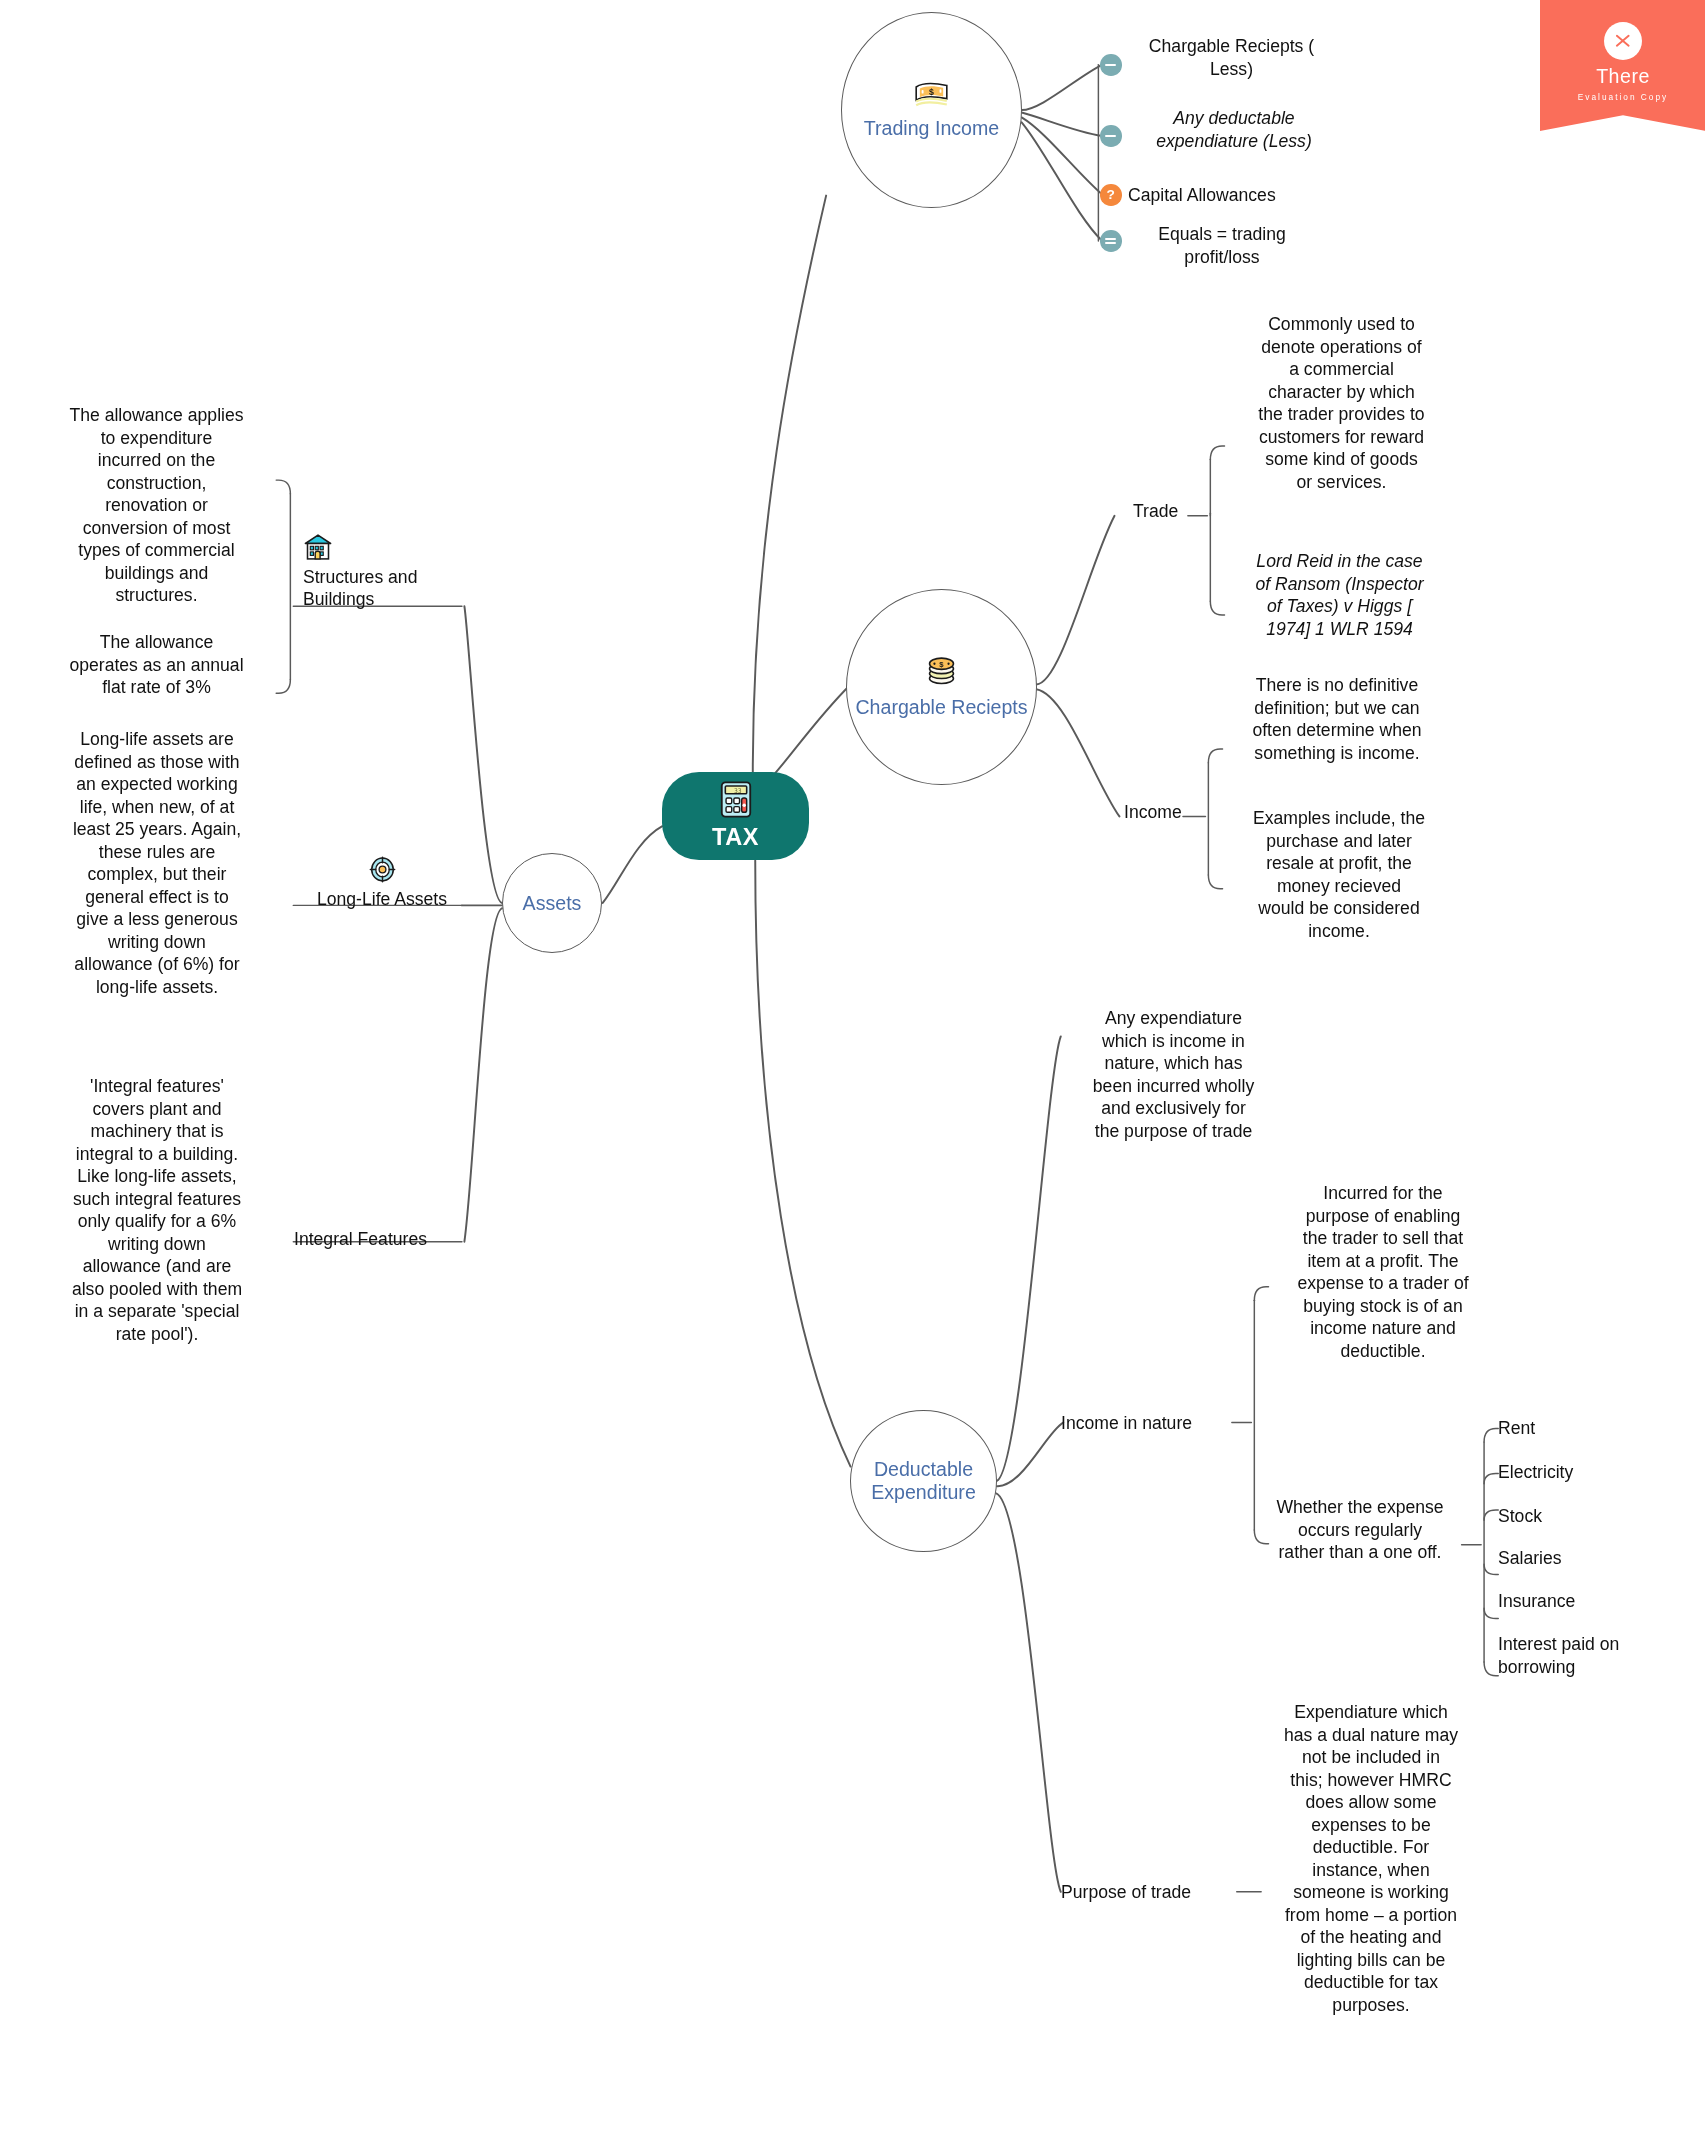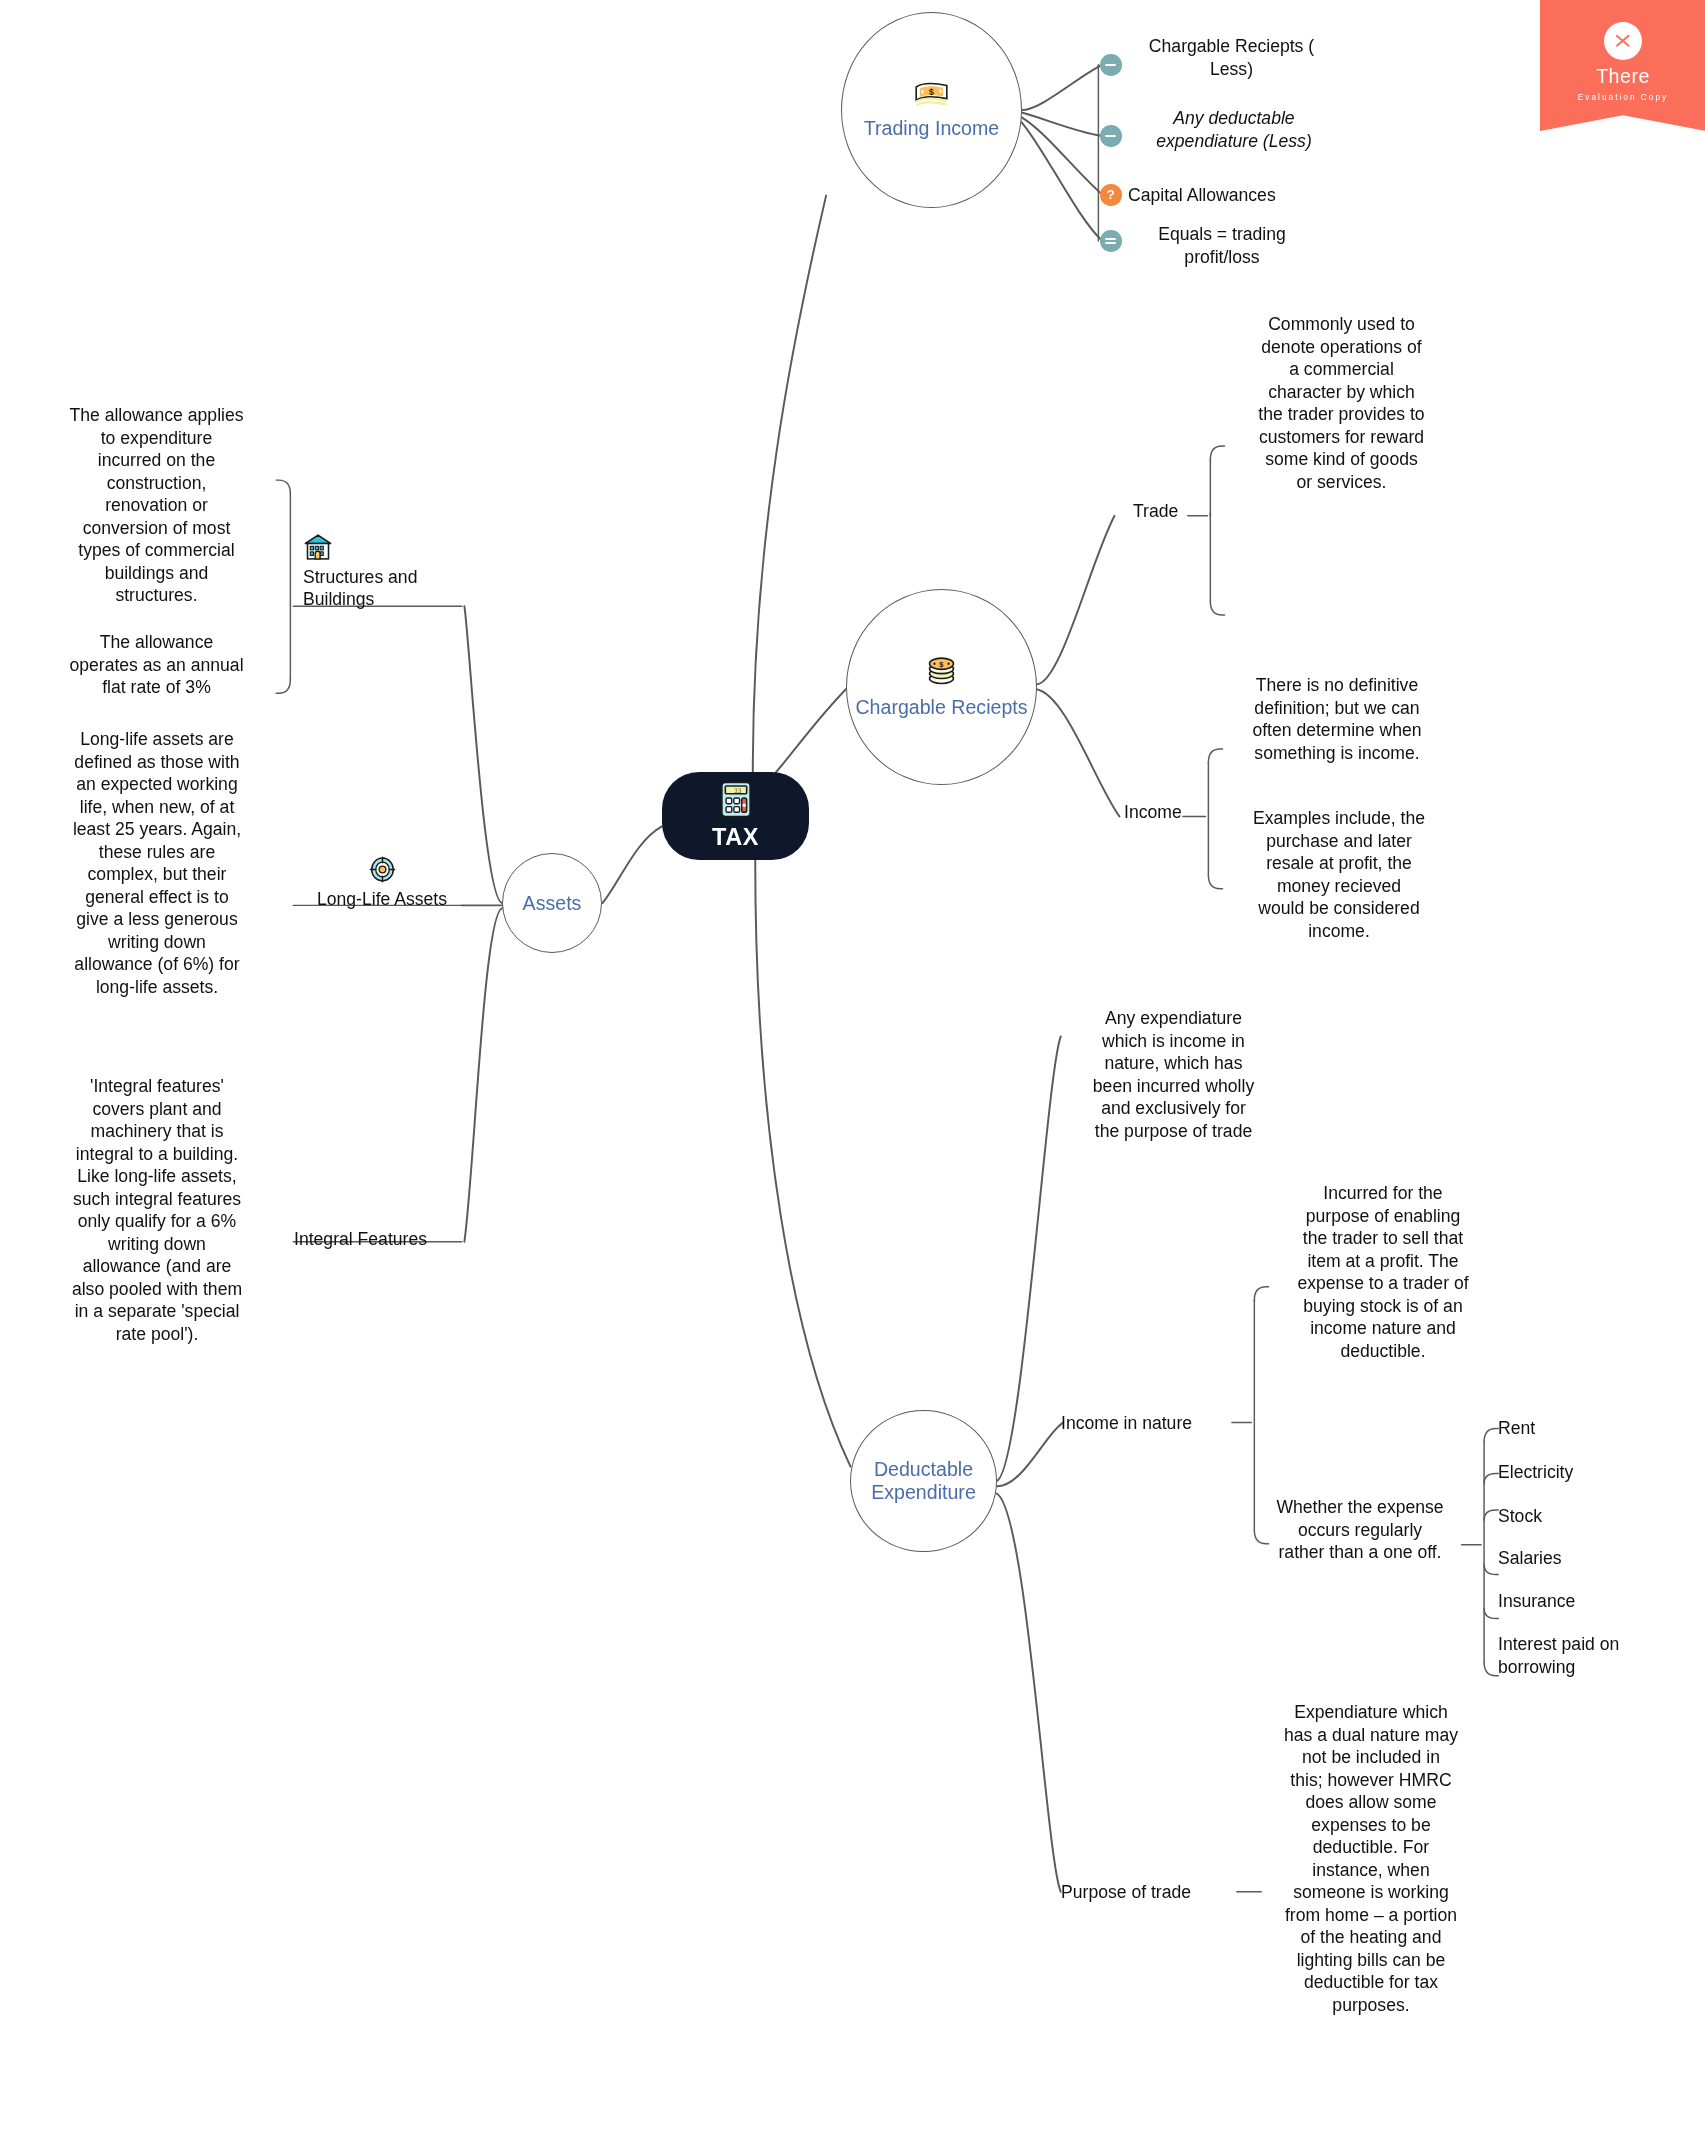--- a/index.html
+++ b/index.html
@@ -8,21 +8,21 @@
     color:#111;
     width:1706px;height:2151px;position:relative;overflow:hidden;
   }
   #canvas{position:absolute;inset:0;width:1706px;height:2151px;}
   svg.lines{position:absolute;left:0;top:0;width:1706px;height:2151px;pointer-events:none;}
   .node{position:absolute;box-sizing:border-box;}
 
   
   .root{
     left:662px;top:772px;width:147px;height:88px;
-    background:#0f172a;border-radius:37px;
+    background:#0f766e;border-radius:37px;
     display:flex;flex-direction:column;align-items:center;justify-content:center;
     color:#fff;
   }
   .root .root-label{font-size:23.5px;font-weight:bold;letter-spacing:0.5px;margin-top:5.9px;}
   .root .icon-wrap{line-height:0;}
 
   
   .ellipse{
     border:1.5px solid #5a5a5a;border-radius:50%;
     display:flex;flex-direction:column;align-items:center;justify-content:center;
@@ -227,20 +227,24 @@
 
   <div class="node tnode left" style="left:1133px;top:500px;width:54px;">Trade</div>
   <div class="node tnode center" style="left:1224px;top:313px;width:235px;">Commonly used to
 denote operations of
 a commercial
 character by which
 the trader provides to
 customers for reward
 some kind of goods
 or services.</div>
+  <div class="node tnode center italic" style="left:1227px;top:550px;width:225px;">Lord Reid in the case
+of Ransom (Inspector
+of Taxes) v Higgs [
+1974] 1 WLR 1594</div>
 
   <div class="node tnode left" style="left:1124px;top:801px;width:68px;">Income</div>
   <div class="node tnode center" style="left:1222px;top:674px;width:230px;">There is no definitive
 definition; but we can
 often determine when
 something is income.</div>
   <div class="node tnode center" style="left:1224px;top:807px;width:230px;">Examples include, the
 purchase and later
 resale at profit, the
 money recieved

